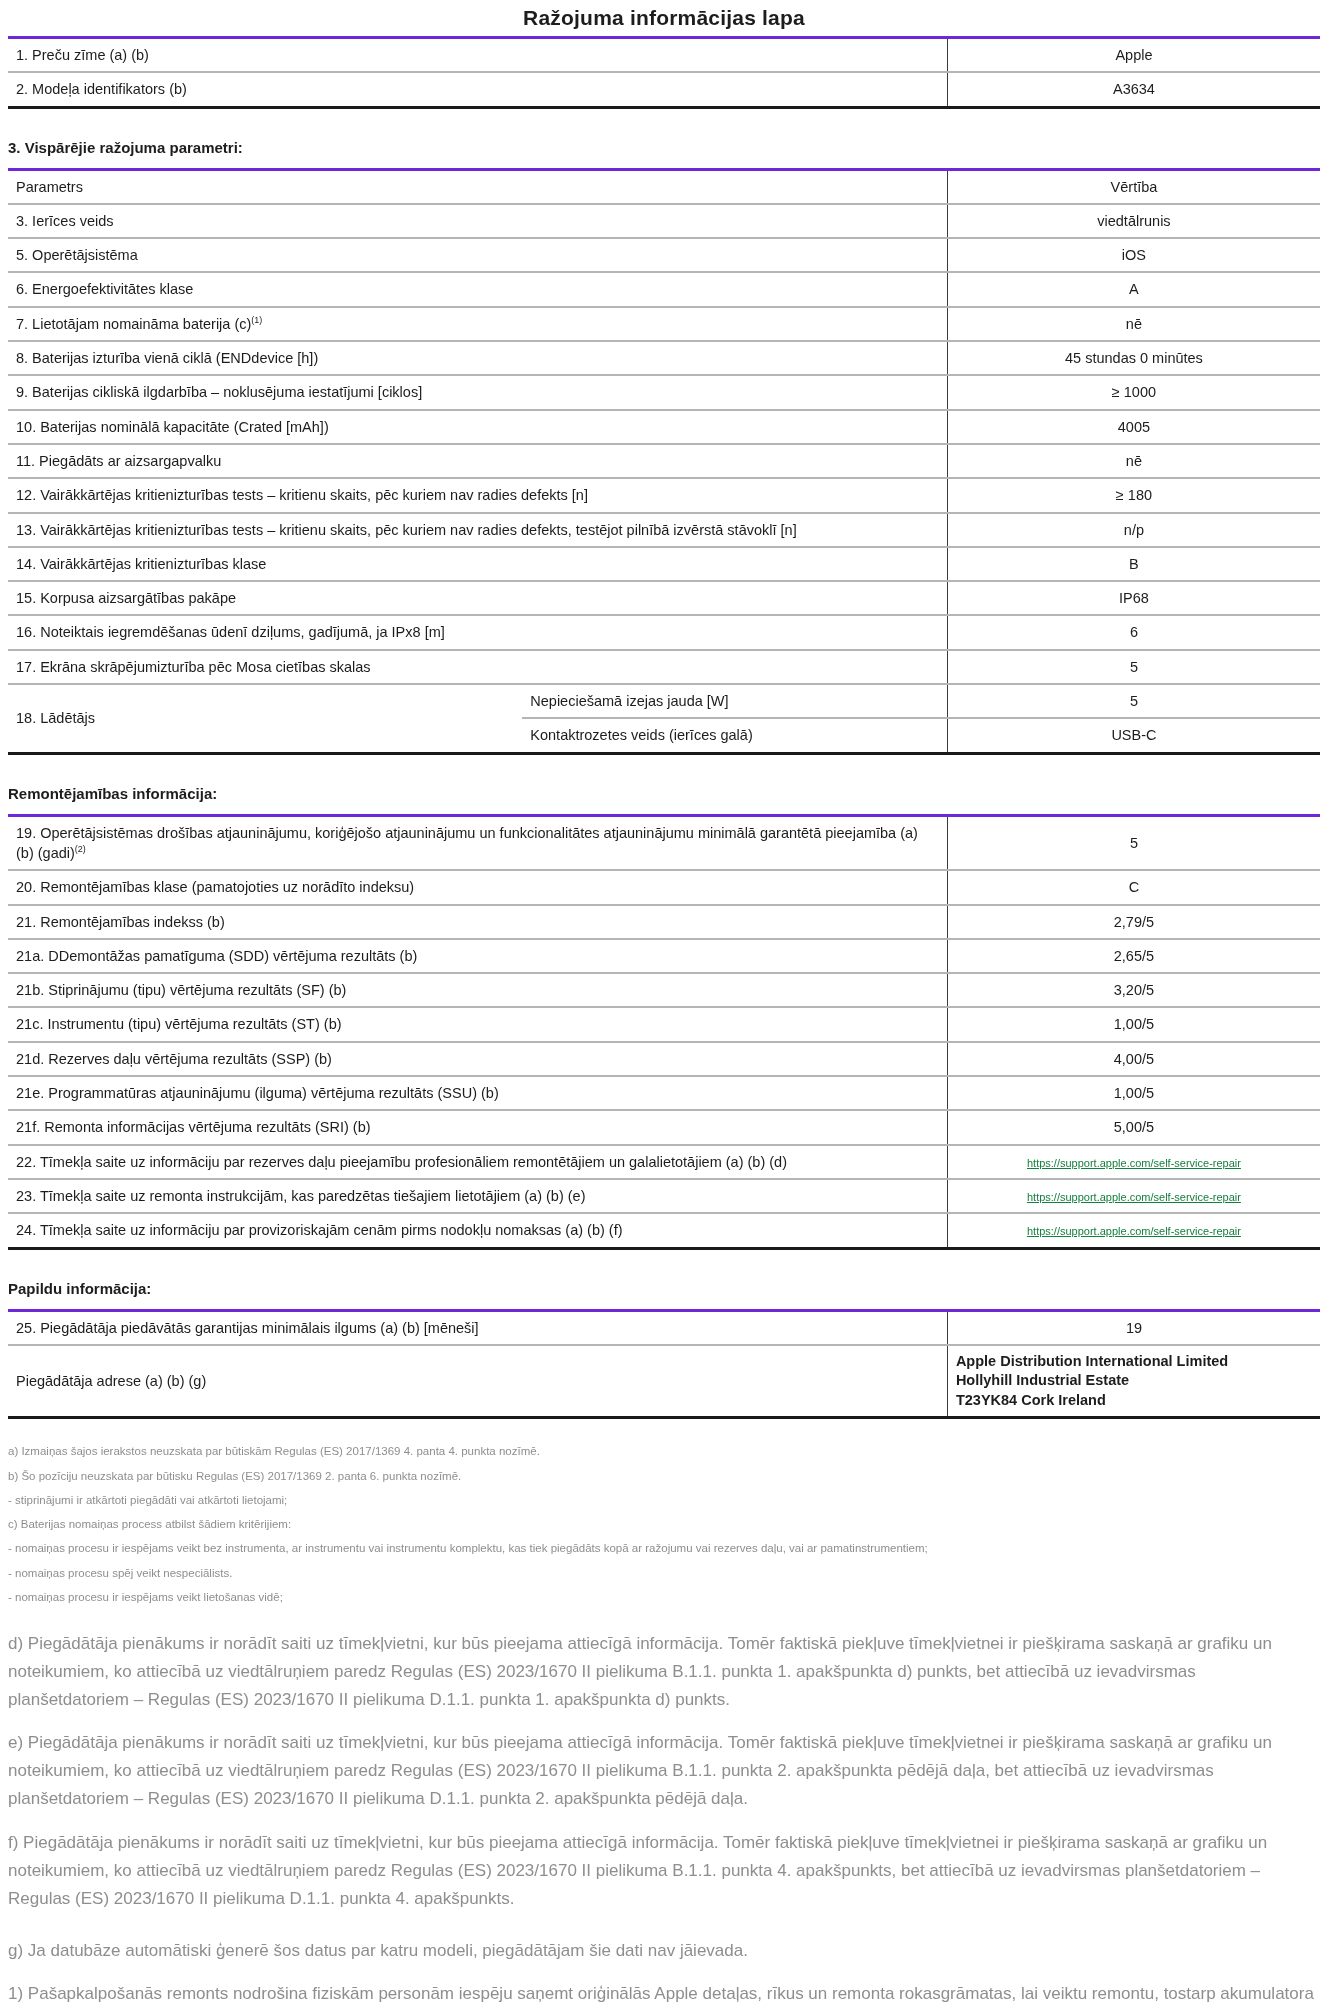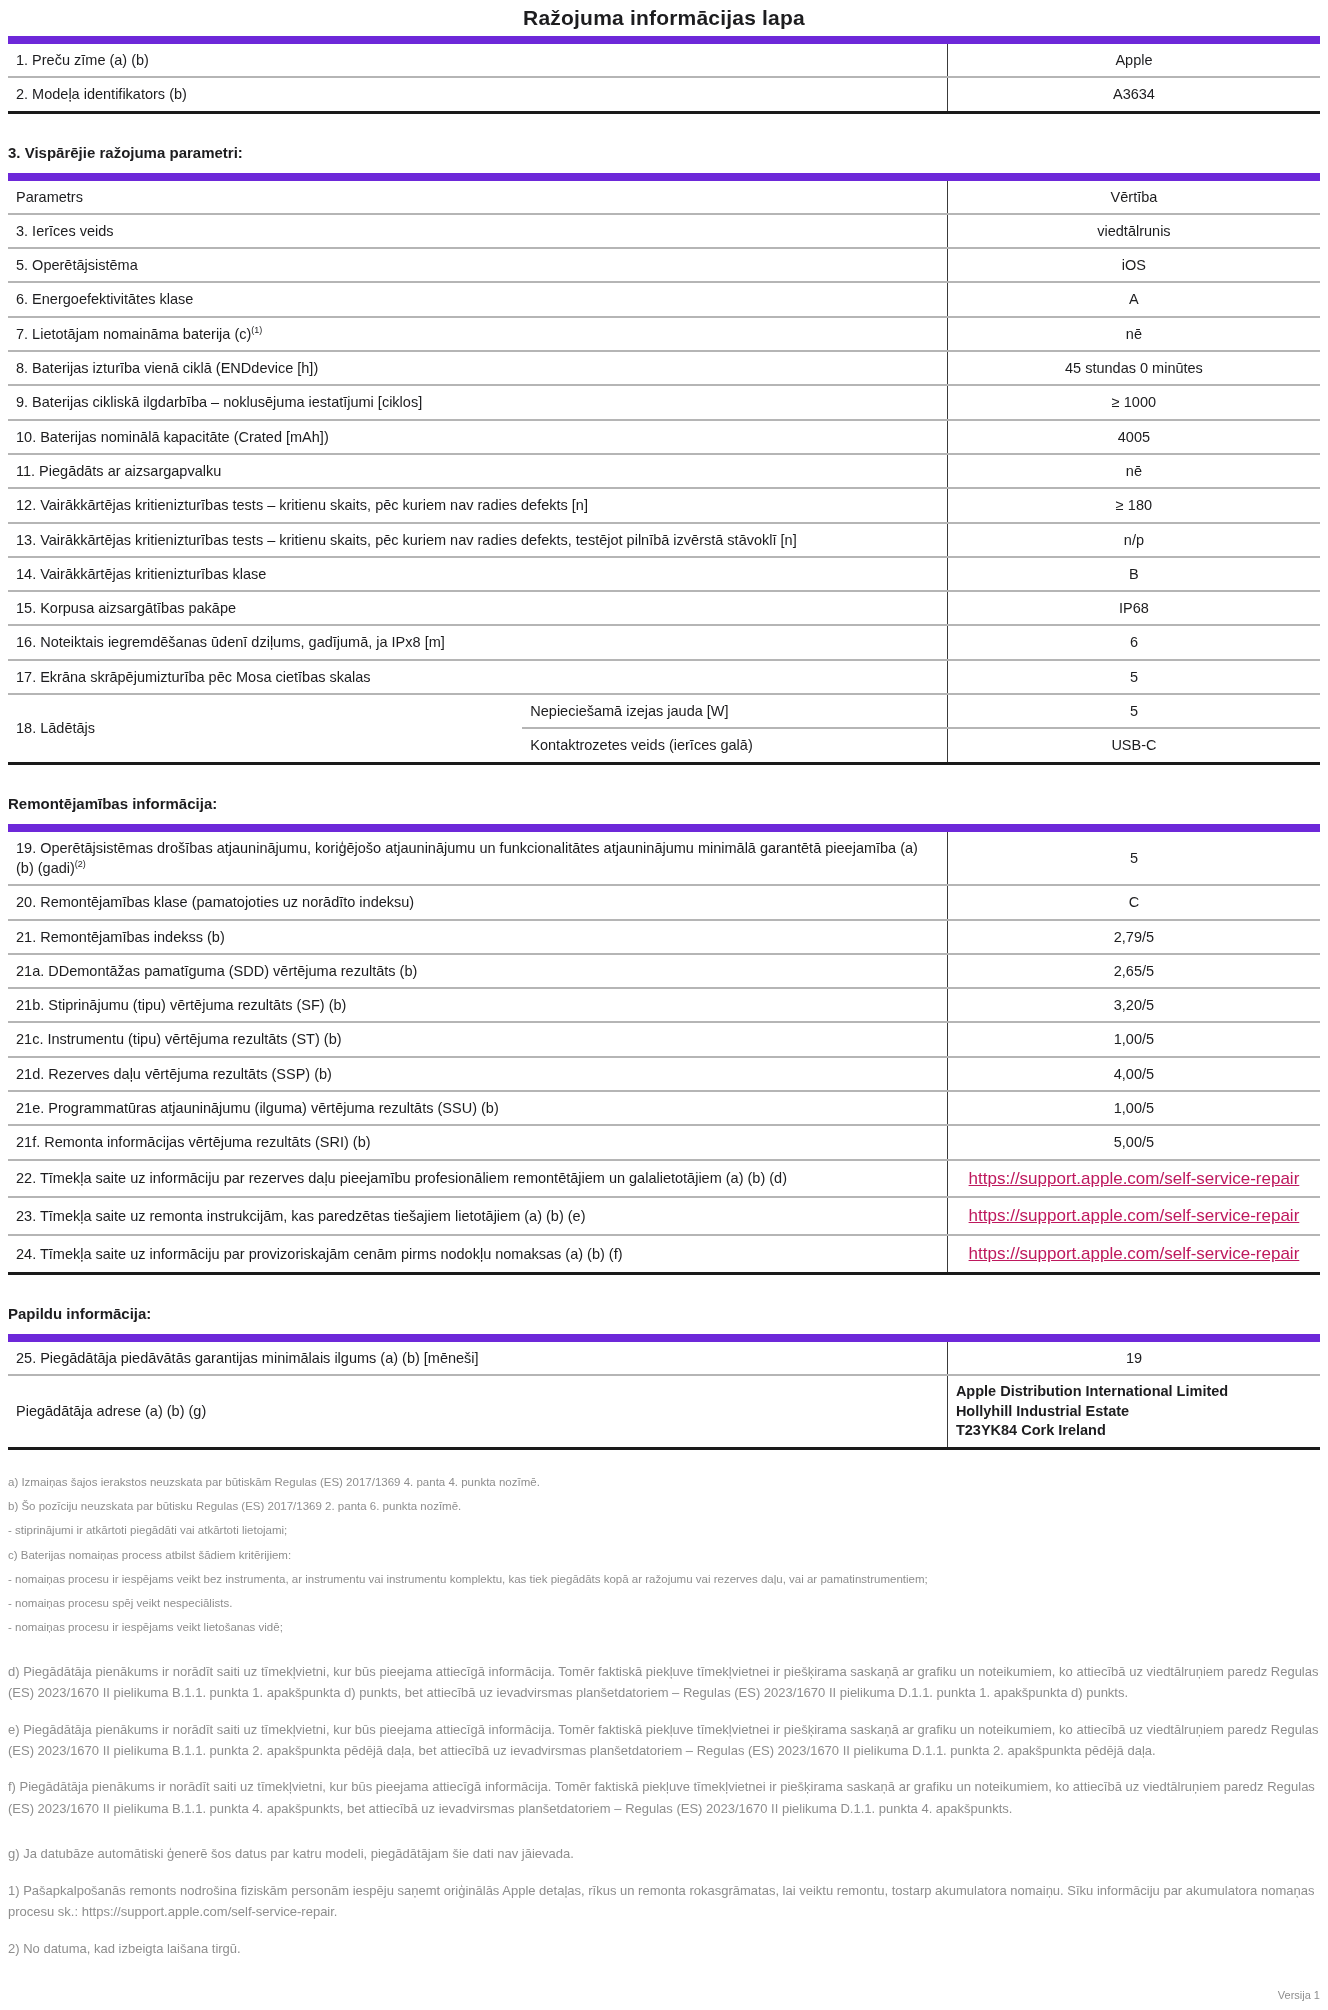--- a/index.html
+++ b/index.html
@@ -15,21 +15,21 @@
     font-size:21px;
     font-weight:700;
     text-align:center;
     margin:2px 0 6px 0;
     letter-spacing:.2px;
   }
   table{
     width:100%;
     border-collapse:collapse;
     table-layout:fixed;
-    border-top:8px solid #6d28d9;
+    border-top:3px solid #6d28d9;
     border-bottom:3px solid #1a1a1a;
   }
   td{
     font-size:14.5px;
     line-height:1.4;
     padding:6px 8px;
     border-bottom:2px solid #b5b5b5;
     vertical-align:middle;
     word-wrap:break-word;
   }
@@ -44,35 +44,35 @@
   .c-value{width:28.4%;}
   .c-label3{width:39.2%;}
   .c-mid3{width:32.4%;}
   sup.fn{font-size:9px;vertical-align:super;line-height:0;}
   h2.section{
     font-size:15px;
     font-weight:700;
     margin:30px 0 12px 0;
   }
   a.doclink{
-    color:#be185d;
+    color:#15803d;
     text-decoration:underline;
     cursor:pointer;
-    font-size:17px;
+    font-size:11px;
   }
   .addr-line{line-height:1.35;font-weight:bold;}
   .notes{margin-top:24px;}
   .notes p{
     font-size:11.5px;
     color:#8e8e8e;
     margin:7px 0;
     line-height:1.5;
   }
   .notes.legal p{
-    font-size:13px;
+    font-size:17px;
     margin:15px 0;
     line-height:1.65;
     max-width:1312px;
   }
   .notes.final p{margin:15px 0;}
   .version{
     text-align:right;
     font-size:11px;
     color:#8e8e8e;
     margin-top:30px;

